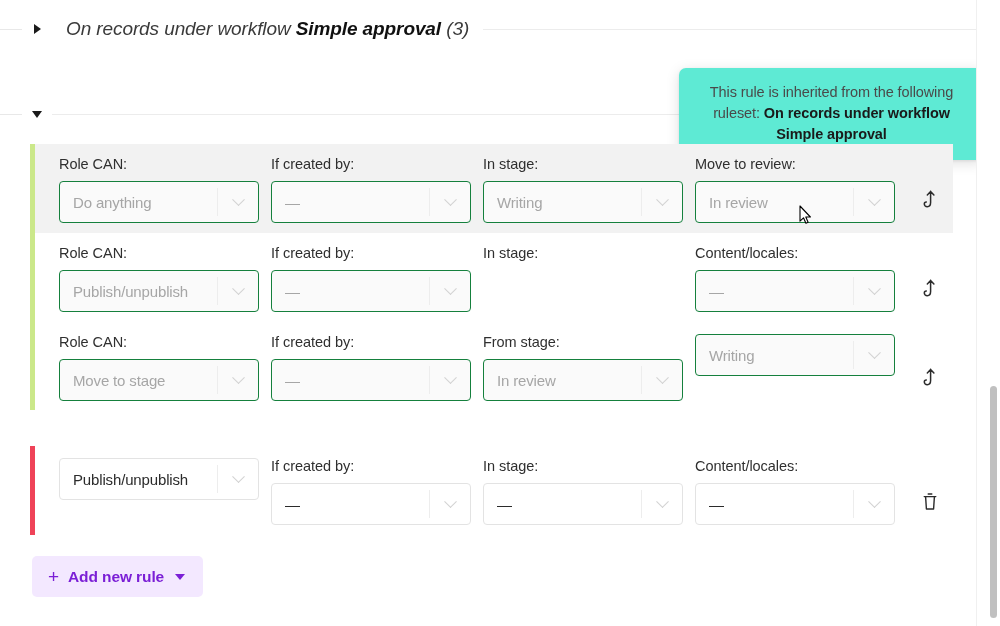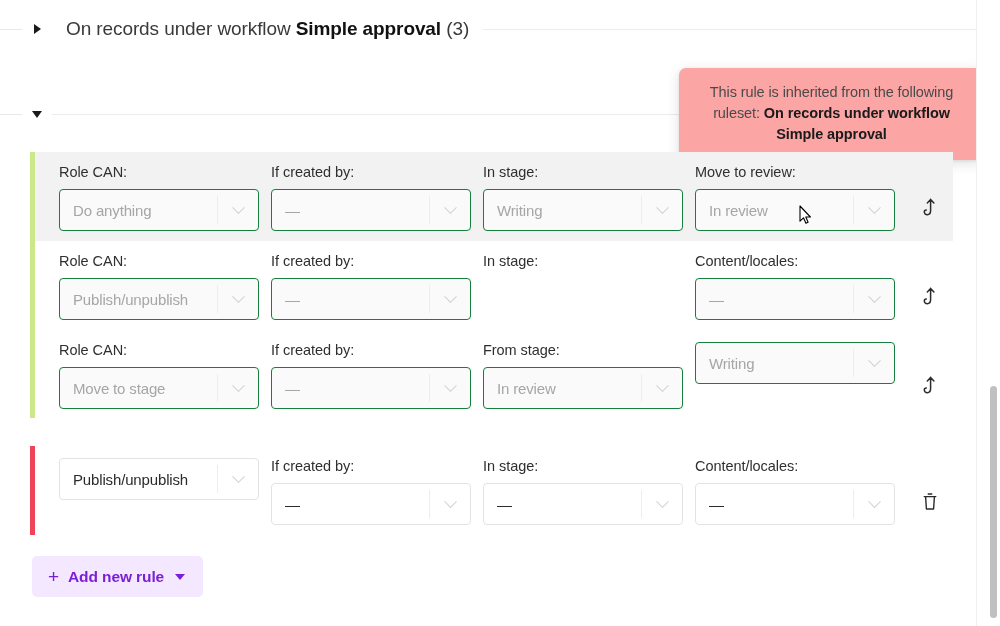--- a/index.html
+++ b/index.html
@@ -49,20 +49,21 @@
     border-left: 5px solid transparent;
     border-right: 5px solid transparent;
   }
   .sh-text {
     flex: 0 0 auto;
     white-space: nowrap;
     font-size: 19px;
     color: #2b2b2b;
     letter-spacing: -0.1px;
     padding: 0 14px 0 14px;
+    font-style: italic;
   }
   .sh-text .lead { font-weight: 400; color: #3a3a3a; }
   .sh-text .strong { font-weight: 700; color: #111111; }
   .sh-text .count { font-weight: 400; color: #3a3a3a; }
   .sh-model-icon {
     display: inline-block;
     vertical-align: -3px;
     font-size: 17px;
     margin: 0 3px 0 2px;
     filter: grayscale(1);
@@ -161,21 +162,21 @@
     align-items: center;
     justify-content: center;
     align-self: flex-start;
     margin-top: 34px;
     cursor: pointer;
   }
 
   
   .tooltip {
     position: absolute;
-    background: #fca5a5;
+    background: #5eead4;
     border-radius: 7px;
     box-shadow: 0 3px 14px rgba(0,0,0,0.13), 0 1px 3px rgba(0,0,0,0.08);
     padding: 14px 16px 15px 16px;
     text-align: center;
     font-size: 14.5px;
     line-height: 1.45;
     color: #4a4a4a;
     letter-spacing: -0.1px;
   }
   .tooltip .tt-strong { font-weight: 700; color: #1a1a1a; }
@@ -261,21 +262,21 @@
     <div class="sh-caret">
       <div class="caret-down"></div>
     </div>
     <div class="sh-rule-right"></div>
   </div>
 
   <div class="tooltip" style="top:68px; left:679px; width:305px;">
     <span>This rule is inherited from the following ruleset: </span><span class="tt-strong">On records under workflow Simple approval</span>
   </div>
 
-  <div class="rule-group" style="top:152px; left:30px; width:905px;">
+  <div class="rule-group" style="top:144px; left:30px; width:905px;">
     <div class="accent-bar" style="background:#cbe88a; height:266px;"></div>
     <div class="rows">
 
       <div class="rule-row highlight">
         <div class="field">
           <div class="field-label">Role CAN:</div>
           <div class="select">
             <div class="select-value">Do anything</div>
             <div class="select-sep"></div>
             <div class="select-caret">

